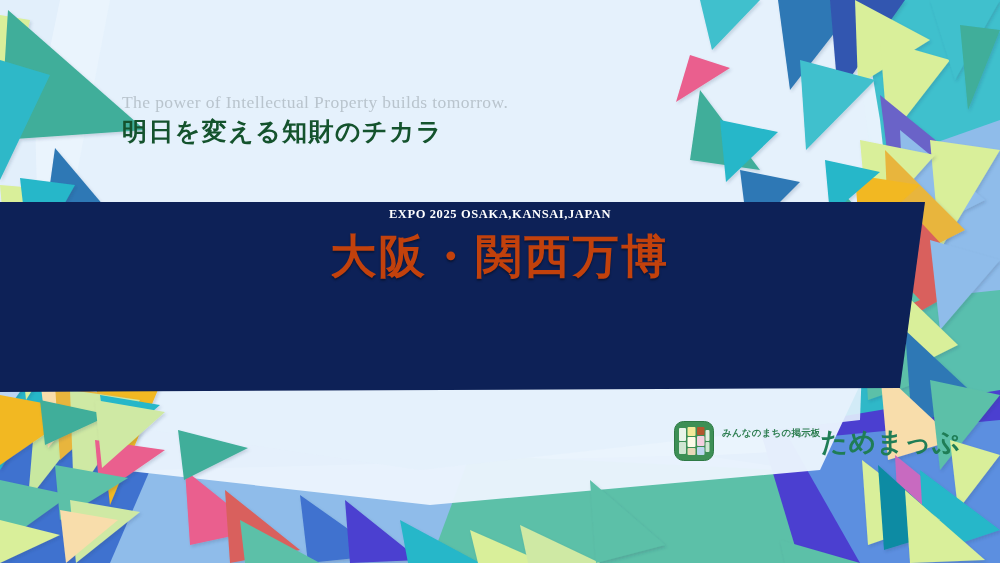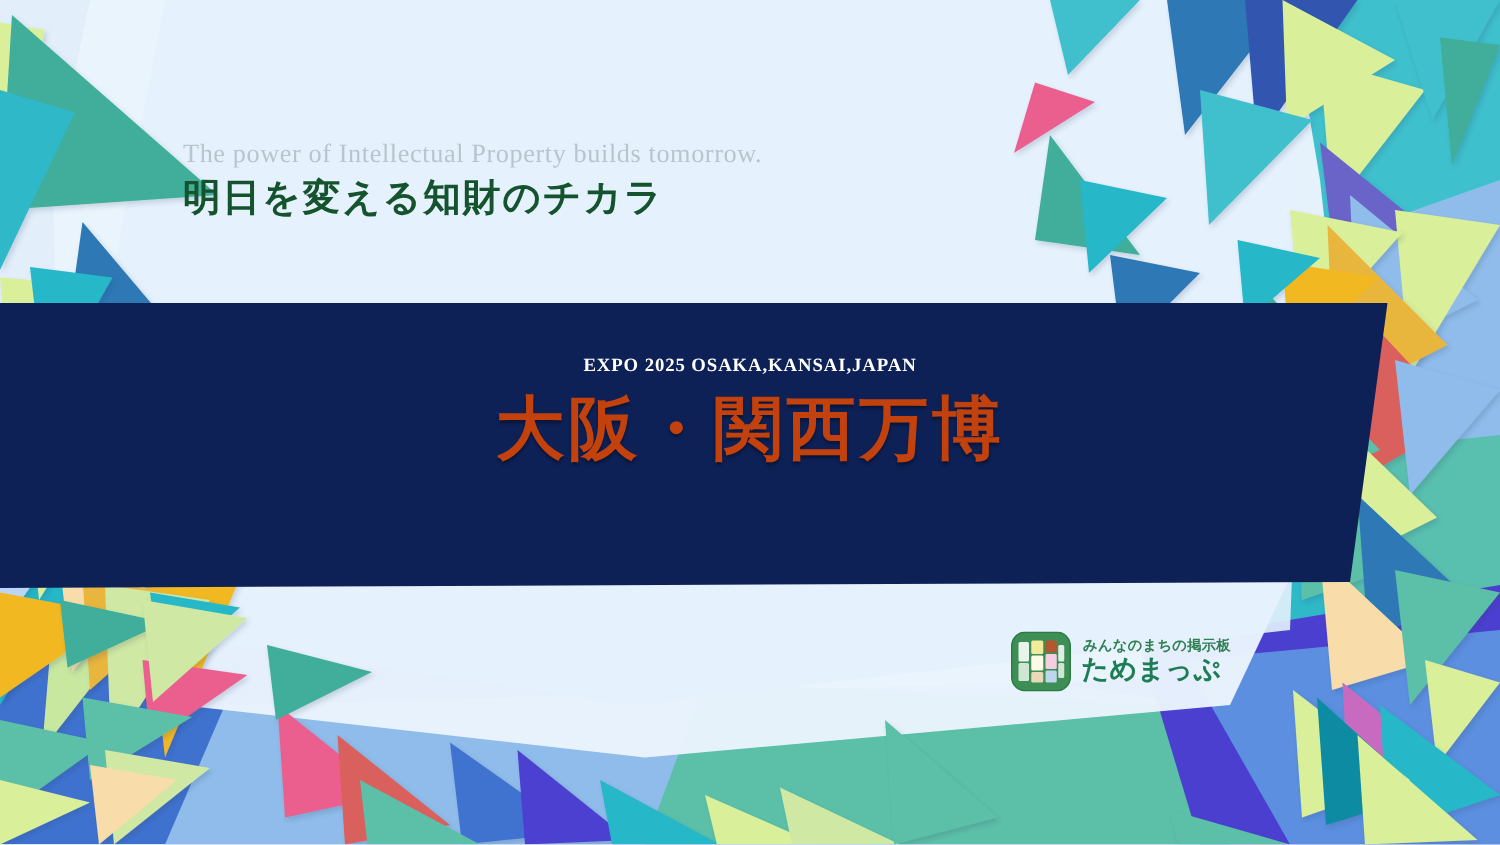--- a/index.html
+++ b/index.html
@@ -71,21 +71,21 @@
     position: absolute;
     left: 0;
     top: 202px;
     width: 1000px;
     height: 190px;
     z-index: 5;
     display: flex;
     flex-direction: column;
     align-items: center;
     justify-content: flex-start;
-    padding-top: 34px;
+    padding-top: 5px;
     box-sizing: border-box;
     pointer-events: none;
   }
   .banner-eyebrow {
     font-family: "Liberation Serif", "DejaVu Serif", serif;
     font-size: 12.5px;
     font-weight: 700;
     letter-spacing: 0.6px;
     color: #ffffff;
     white-space: nowrap;
@@ -114,36 +114,36 @@
     gap: 7px;
   }
   .logo-mark {
     width: 40px;
     height: 40px;
     flex: 0 0 40px;
     display: block;
   }
   .logo-words {
     display: flex;
-    flex-direction: column;
+    flex-direction: row;
     justify-content: center;
     line-height: 1;
   }
   .logo-tagline {
     font-family: "DejaVu Sans", "Liberation Sans", sans-serif;
     font-size: 9.5px;
     font-weight: 700;
     color: #2f7f52;
     letter-spacing: 0.2px;
     white-space: nowrap;
     margin: 0 0 3px 1px;
   }
   .logo-name {
     font-family: "DejaVu Sans", "Liberation Sans", sans-serif;
-    font-size: 18px;
+    font-size: 27px;
     font-weight: 700;
     color: #1f7d56;
     letter-spacing: 0.2px;
     white-space: nowrap;
     margin: 0;
   }
 </style>
 </head>
 <body>
 

